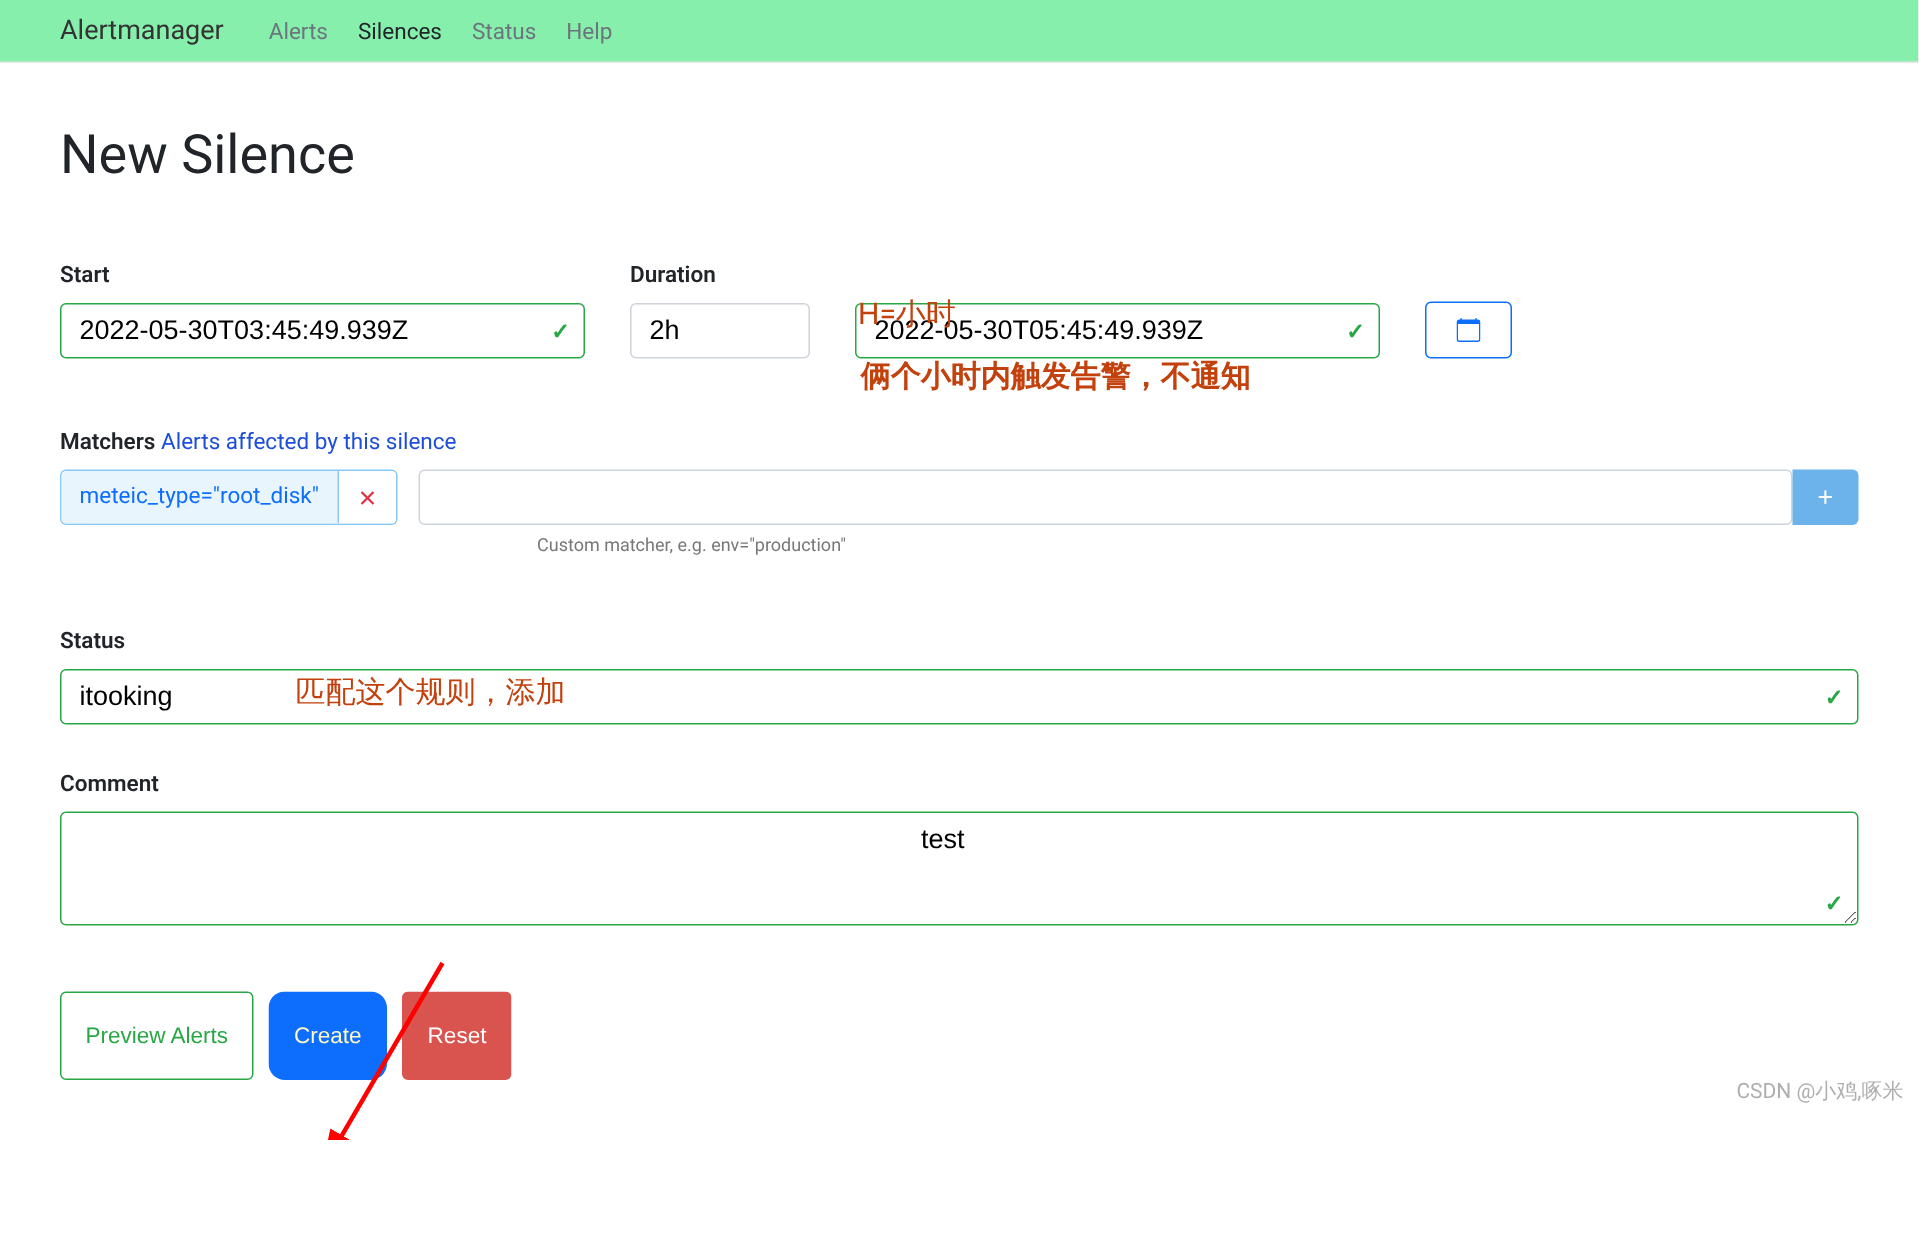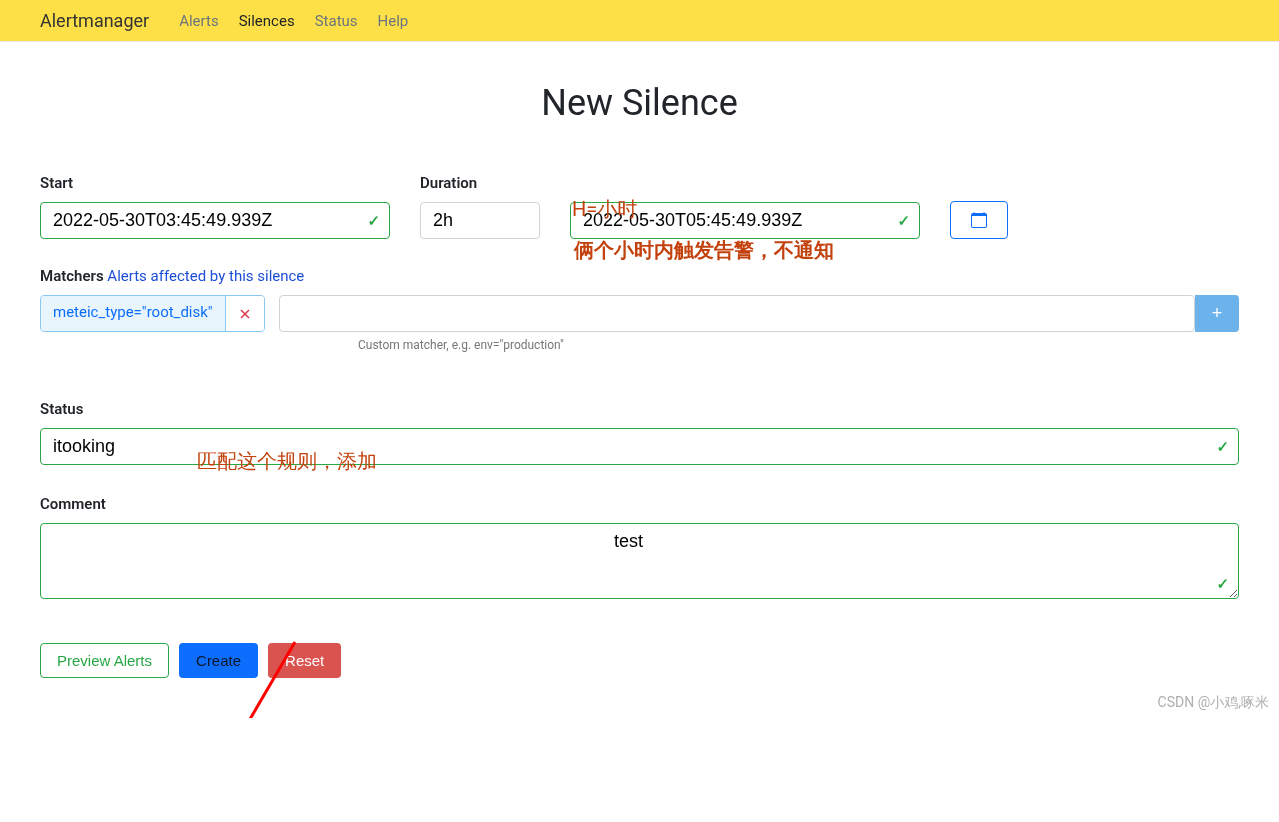--- a/index.html
+++ b/index.html
@@ -1,23 +1,23 @@
 <!DOCTYPE html>
 <html><head>
   <meta charset="utf-8">
   <style>
     * { box-sizing: border-box; margin: 0; padding: 0; }
     body { font-family: -apple-system, BlinkMacSystemFont, "Segoe UI", Roboto, sans-serif; font-size: 15px; color: #212529; background: #fff; width: 1279px; }
-    .navbar { background: #fde047; border-bottom: 1px solid #e7e7e7; padding: 10px 40px; display: flex; align-items: center; gap: 20px; }
+    .navbar { background: #86efac; border-bottom: 1px solid #e7e7e7; padding: 10px 40px; display: flex; align-items: center; gap: 20px; }
     .brand { font-size: 18px; color: #333; margin-right: 10px; }
     .nav-link { color: #6c757d; text-decoration: none; font-size: 15px; }
     .nav-link.active { color: #212529; }
     .container { padding: 40px; position: relative; }
-    h1 { font-size: 36px; font-weight: 400; margin-bottom: 50px; text-align: center; }
-    .row { display: flex; gap: 30px; margin-bottom: 28px; align-items: flex-end; }
+    h1 { font-size: 36px; font-weight: 400; margin-bottom: 50px; }
+    .row { display: flex; gap: 30px; margin-bottom: 46px; align-items: flex-end; }
     .col { flex: 1; display: flex; flex-direction: column; }
     .col-start, .col-end { flex: 0 0 350px; }
     .col-duration { flex: 0 0 120px; }
     label { font-weight: 600; font-size: 15px; margin-bottom: 10px; display: block; }
     .label-sub { font-weight: 400; color: #1d4ed8; }
     .input-wrap { position: relative; }
     input[type="text"], textarea { width: 100%; padding: 7px 12px; border: 1px solid #ced4da; border-radius: 4px; font-size: 18px; font-family: Liberation Sans, sans-serif; }
     .valid { border-color: #28a745 !important; padding-right: 34px; }
     .check-icon { position: absolute; right: 10px; top: 50%; transform: translateY(-50%); color: #28a745; font-weight: bold; pointer-events: none; }
     textarea.valid ~ .check-icon.ta-check { top: auto; bottom: 10px; transform: none; }
@@ -26,26 +26,26 @@
     .matcher-pill { display: flex; align-items: stretch; border: 1px solid #87c9f4; border-radius: 4px; overflow: hidden; flex: 0 0 auto; margin-right: 14px; }
     .matcher-label { padding: 7px 12px; color: #0d6efd; background: #e9f5fd; font-size: 15px; }
     .matcher-remove { padding: 7px 14px; color: #dc3545; border-left: 1px solid #87c9f4; background: #fff; cursor: pointer; display: flex; align-items: center; }
     .matcher-input-wrap { flex: 1; display: flex; align-items: stretch; }
     .matcher-input { flex: 1; border-radius: 4px 0 0 4px; }
     .matcher-add { width: 44px; background: #6cb2eb; color: #fff; border: none; cursor: pointer; border-radius: 0 4px 4px 0; font-size: 18px; display: flex; align-items: center; justify-content: center; }
     .matcher-hint { font-size: 12px; color: #777; margin-left: 318px; }
     .section { margin-bottom: 30px; }
     textarea { resize: both; min-height: 76px; text-align: center; }
     .actions { display: flex; gap: 10px; margin-top: 40px; }
-    .btn { padding: 8px 16px; border-radius: 4px; font-size: 15px; cursor: pointer; border: 1px solid transparent; }
+    .btn { padding: 20px 16px; border-radius: 4px; font-size: 15px; cursor: pointer; border: 1px solid transparent; }
     .btn-outline-success { background: #fff; color: #28a745; border-color: #28a745; }
-    .btn-primary { background: #0d6efd; color: #0f172a; }
+    .btn-primary { background: #0d6efd; color: #fef9c3; border-radius: 11px; }
     .btn-danger { background: #d9534f; color: #fff; text-align: right; }
     .annotation { position: absolute; color: #c2410c; font-size: 20px; font-weight: 400; pointer-events: none; white-space: nowrap; }
-    .watermark { position: absolute; right: 10px; bottom: 6px; color: rgba(120,120,120,0.6); font-size: 14px; pointer-events: none; }
+    .watermark { position: absolute; right: 10px; bottom: 23px; color: rgba(120,120,120,0.6); font-size: 14px; pointer-events: none; }
     .arrow-svg { position: absolute; pointer-events: none; }
   </style>
 </head>
 <body>
 
 <nav class="navbar">
   <span class="brand">Alertmanager</span>
   <a href="#" class="nav-link">Alerts</a>
   <a href="#" class="nav-link active">Silences</a>
   <a href="#" class="nav-link">Status</a>

